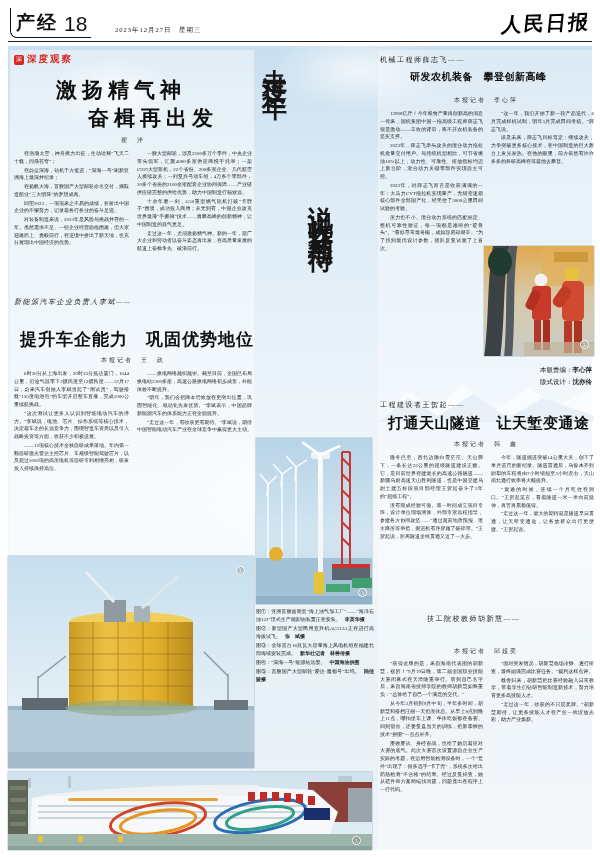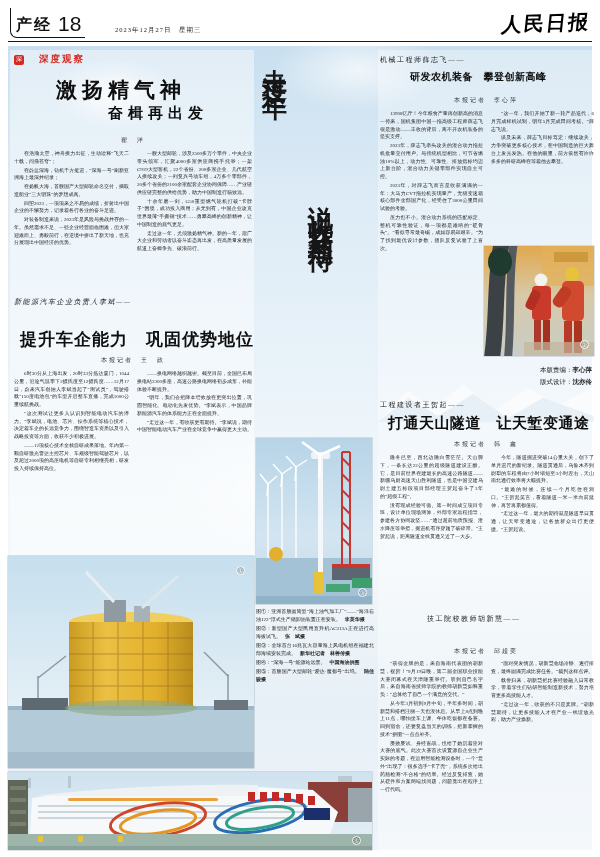--- a/index.html
+++ b/index.html
@@ -9,21 +9,21 @@
     font-family:"Liberation Serif","DejaVu Serif",serif; overflow:hidden;
     margin:0 auto;
   }
   
   .hdr { position:absolute; left:10px; top:6px; right:8px; height:34px; }
   .section-mark{
     position:absolute; left:0; top:2px; display:flex; align-items:flex-end;
     border-left:1.5px solid #111; border-bottom:1.5px solid #111;
     border-bottom-left-radius:7px; padding:2px 4px 1px 5px; height:30px;
   }
-  .section-name{ font-size:16px; font-weight:700; letter-spacing:2px; color:#111;}
+  .section-name{ font-size:19px; font-weight:700; letter-spacing:2px; color:#111;}
   .page-num{ font-size:21px; font-weight:400; margin-left:6px; color:#111;
     font-family:"Liberation Sans",sans-serif;}
   .hdr-date{ position:absolute; left:105px; top:20px; font-size:6.5px; color:#222; letter-spacing:1px;}
   .masthead{
     position:absolute; right:2px; top:4px; font-size:20px; font-weight:900; color:#000;
     transform:skewX(-8deg) rotate(-2deg); letter-spacing:2px;
     font-family:"DejaVu Serif","Liberation Serif",serif;
   }
   .hdr-rule{ position:absolute; left:8px; right:8px; top:41px; height:1px; background:#1a1a1a;}
   
@@ -42,23 +42,23 @@
   .byline{ position:absolute; font-size:6px; text-align:center; color:#333; letter-spacing:2px;}
   .cols{ position:absolute; display:flex; gap:8px;}
   .col{ flex:1; overflow:hidden;}
   .col p{ font-size:5px; line-height:1.55; color:#262626; text-indent:2em;
           text-align:justify; margin-bottom:1px;}
   
   .lead-label{ position:absolute; left:14px; top:53px; display:flex; align-items:center; gap:3px;}
   .lead-icon{ width:10px; height:10px; background:#d5281e; color:#fff; font-size:6px;
               display:flex; align-items:center; justify-content:center; border-radius:2px;
               font-family:"Liberation Sans",sans-serif;}
-  .lead-label-text{ font-size:9.5px; font-weight:700; color:#d5281e; letter-spacing:2px;margin-left:12px;}
+  .lead-label-text{ font-size:9.5px; font-weight:700; color:#d5281e; letter-spacing:2px;}
   .lead-title1{ left:56px; top:76px; font-size:21px; letter-spacing:5px;}
-  .lead-title2{ left:108px; top:104px; font-size:15px; letter-spacing:5px;}
+  .lead-title2{ left:88px; top:104px; font-size:21px; letter-spacing:5px;}
   
   .vh{ position:absolute; writing-mode:vertical-rl; text-orientation:upright;
        font-weight:900; color:#161616; font-size:25px; letter-spacing:7px;
        font-family:"Liberation Serif",serif;}
   
   .photo{ position:absolute; overflow:hidden; box-shadow:0 0 0 .5px rgba(120,140,155,.5);}
   .fig-num{ position:absolute; width:9px; height:9px; border:1px solid #fff; border-radius:50%;
             color:#fff; font-size:6px; line-height:8px; text-align:center;
             font-family:"Liberation Sans",sans-serif; background:rgba(0,0,0,.15);}
   

